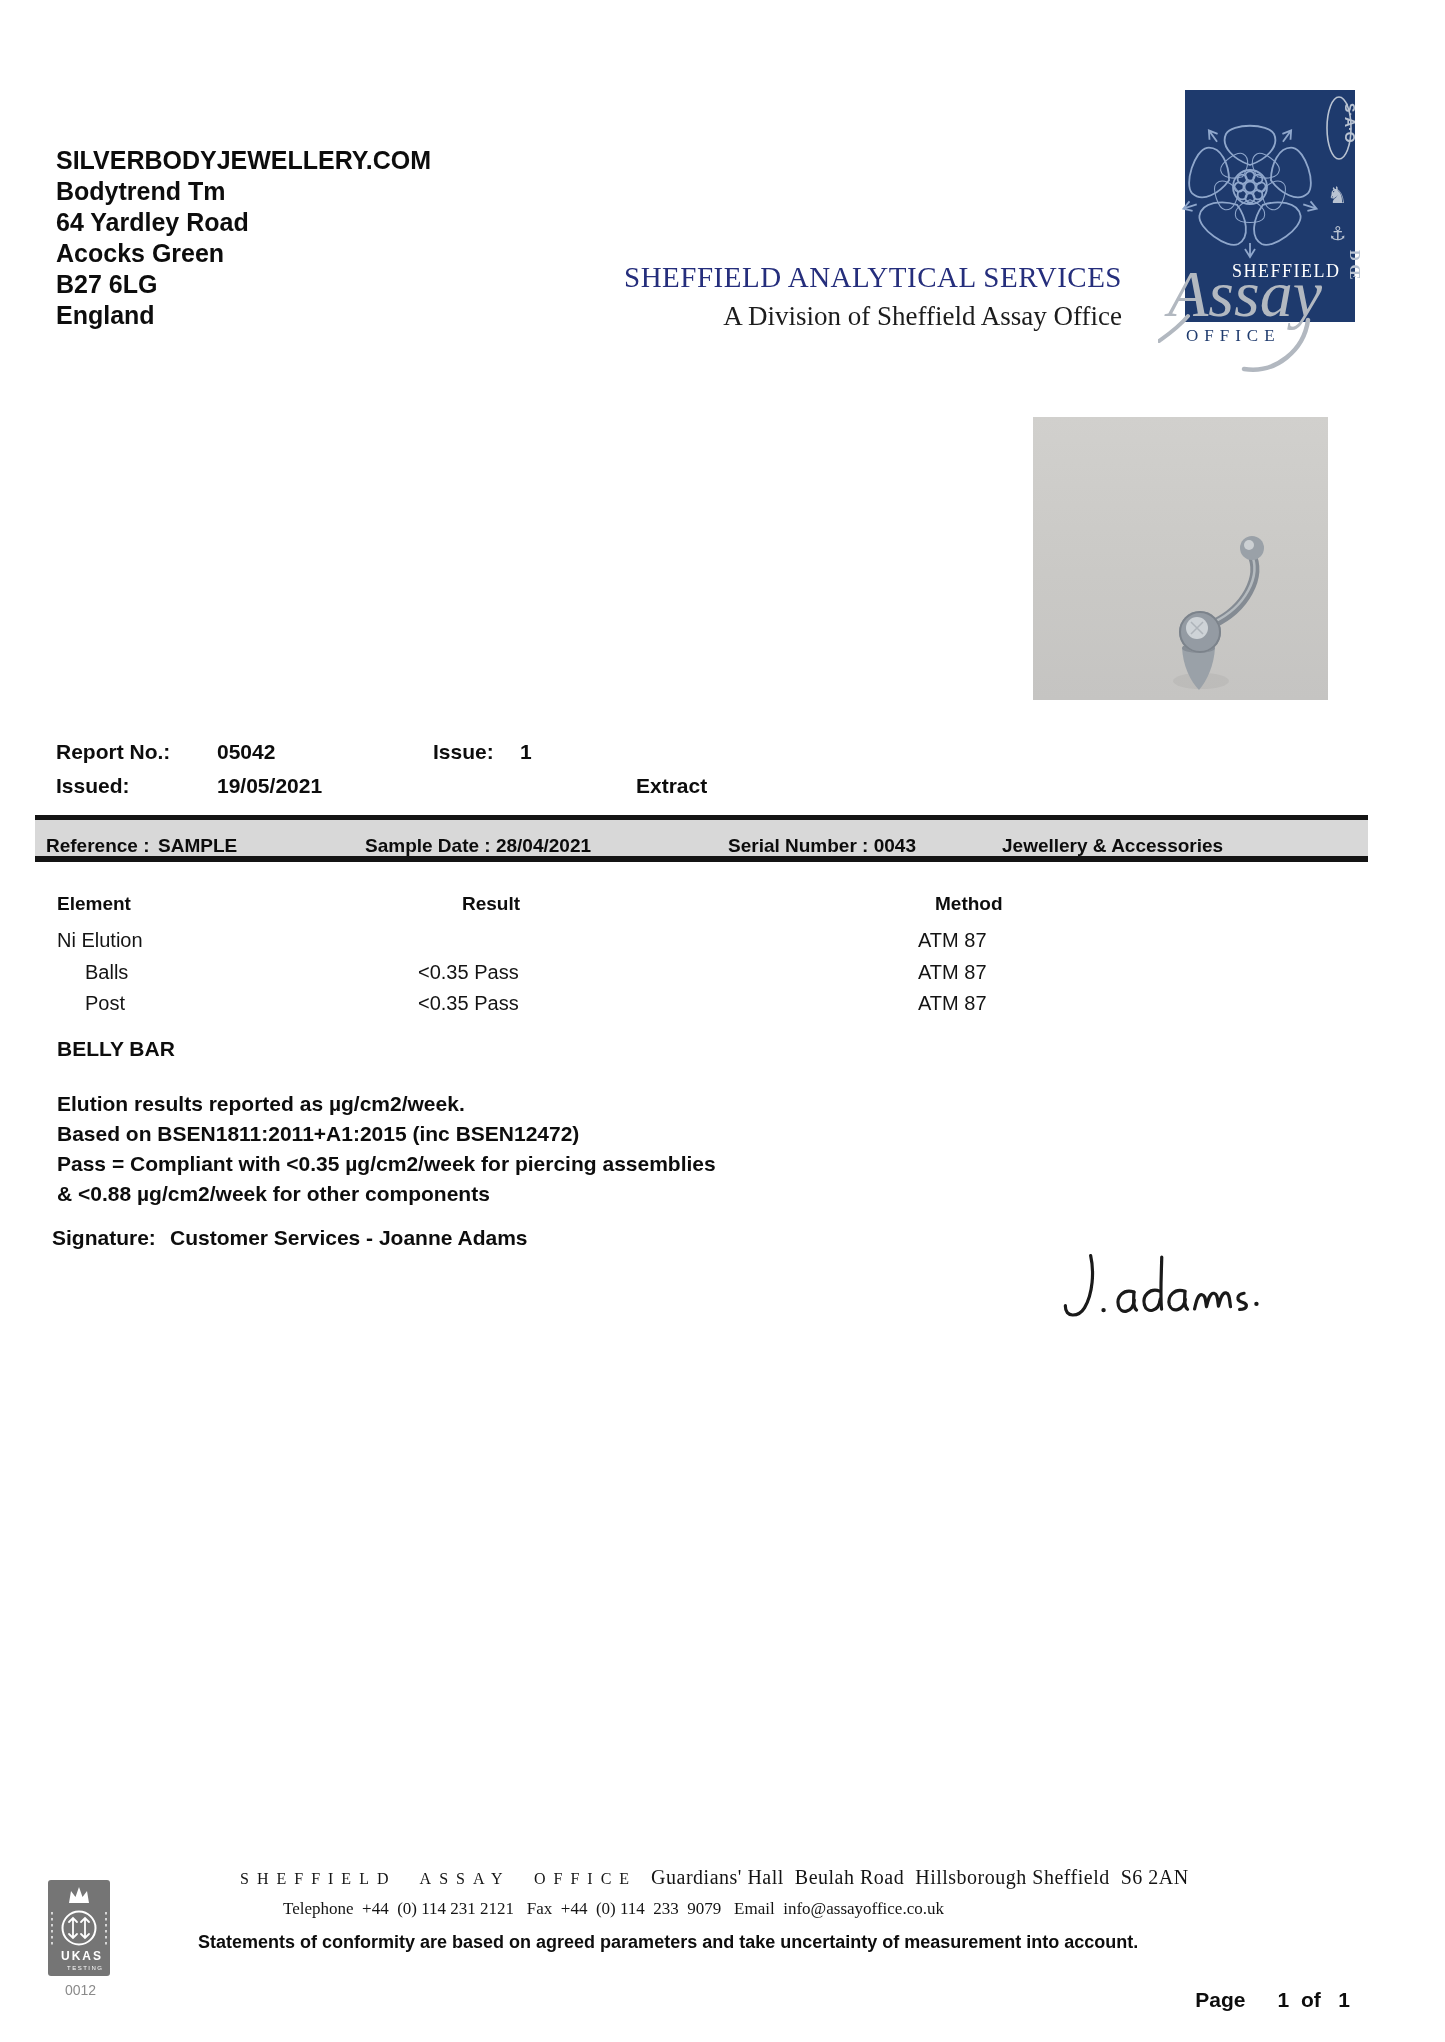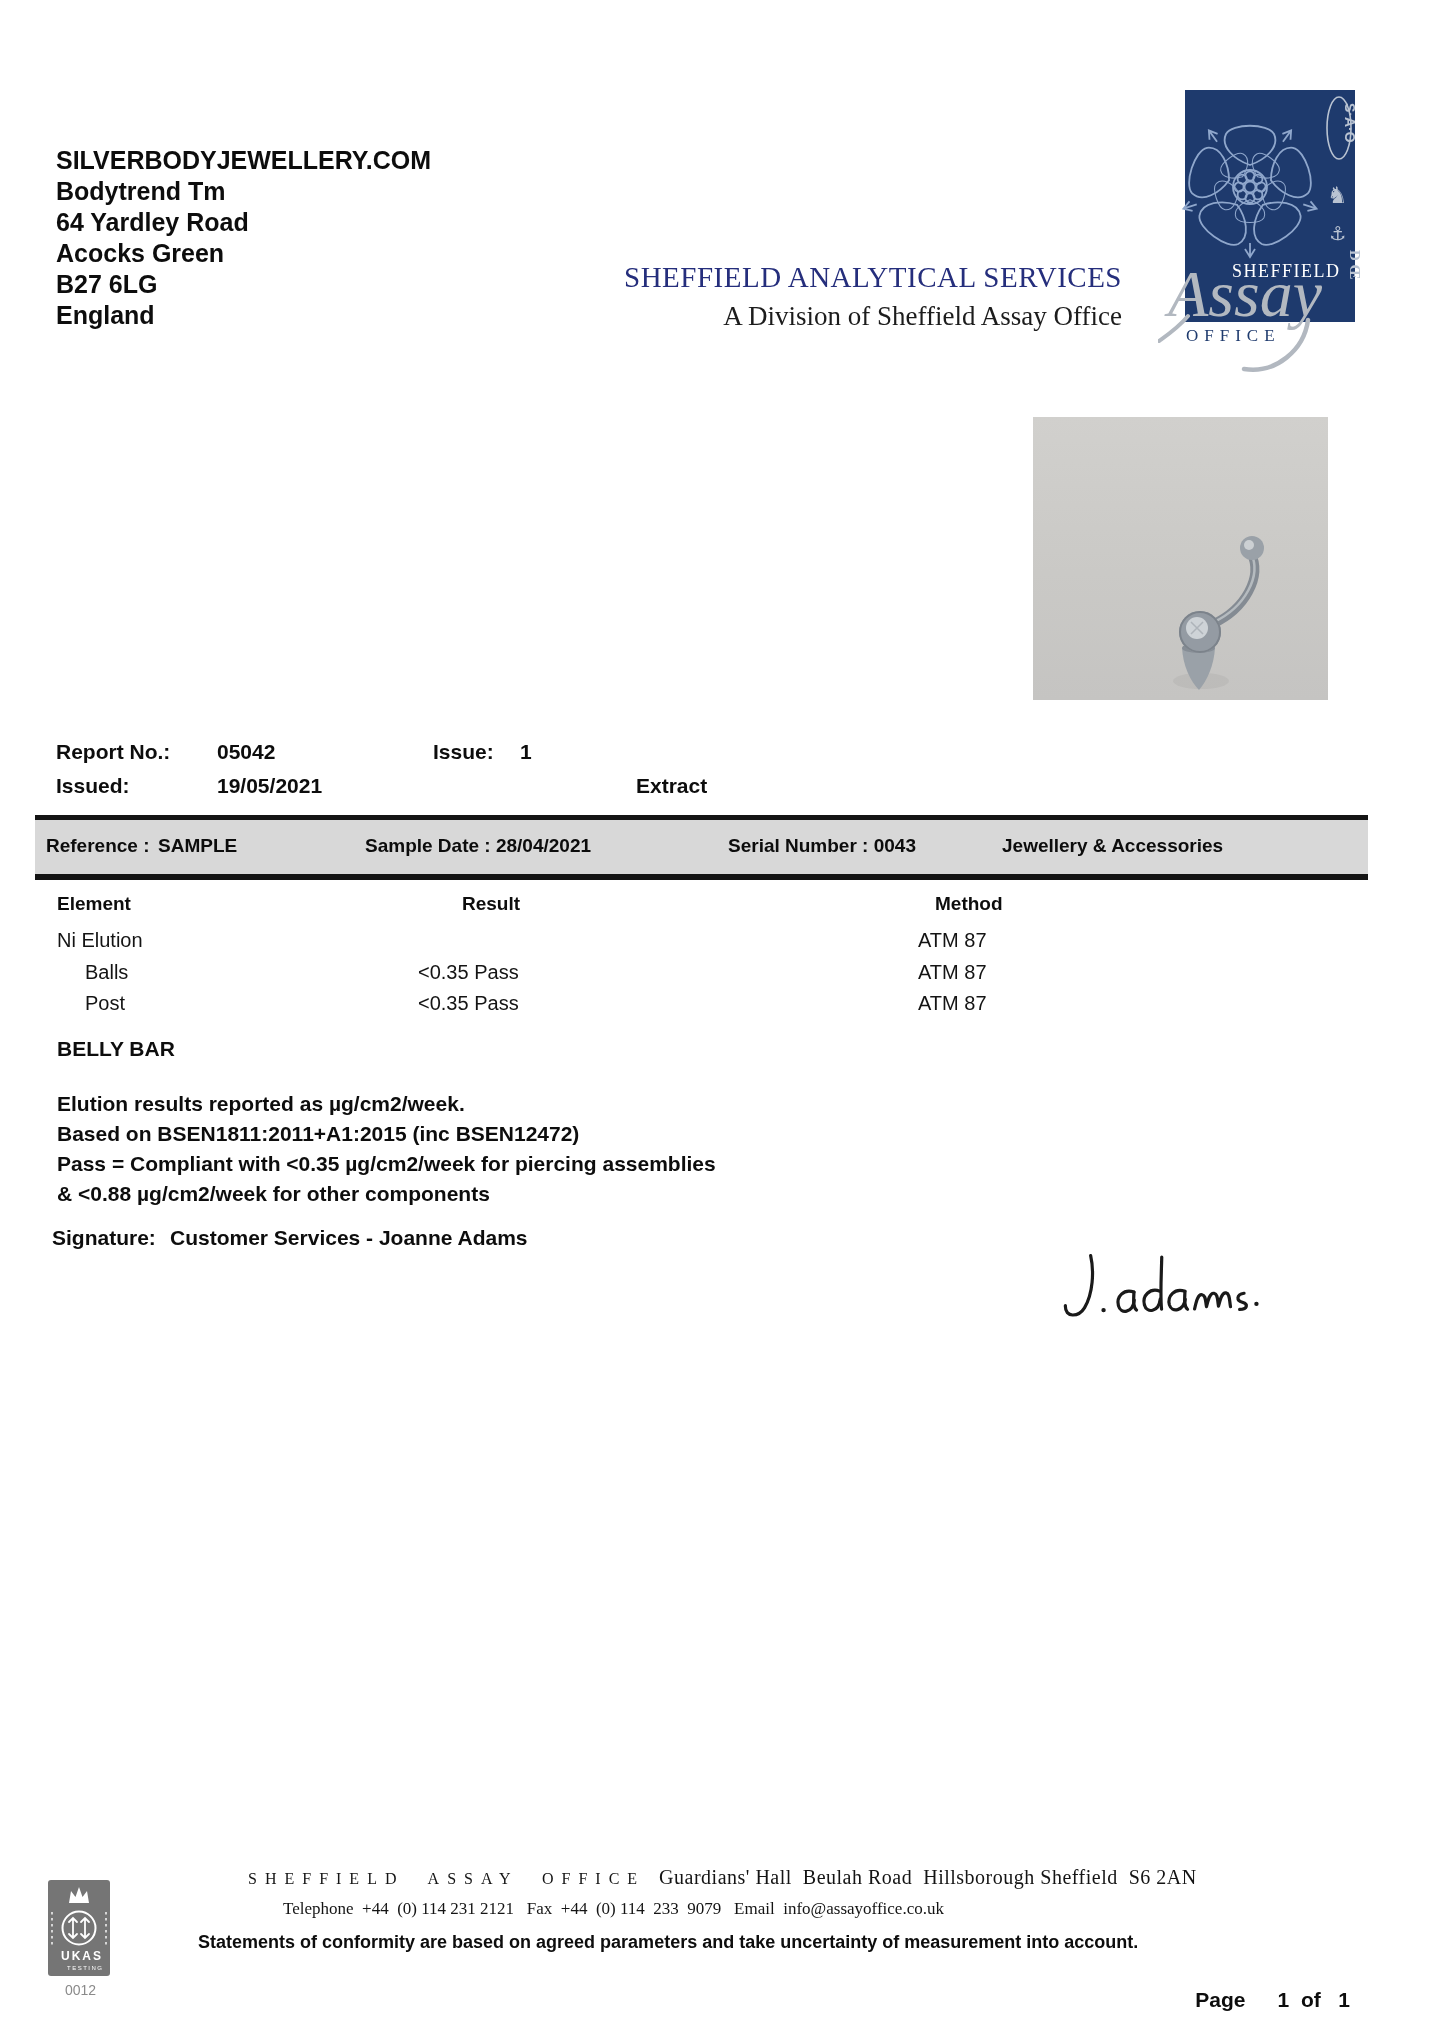--- a/index.html
+++ b/index.html
@@ -17,38 +17,38 @@
   .sub-title  { font-family:"Liberation Serif", serif; font-size:27px; color:#1c1c1c; margin-top:7px; white-space:pre; }
 
   
   .photo { left:1033px; top:417px; width:295px; height:283px;
            background:linear-gradient(180deg,#d1d0cd 0%,#cac9c6 55%,#c5c4c2 100%); }
 
   
   .rinfo { font-weight:bold; font-size:21px; color:#0d0d0d; white-space:pre; }
 
   
-  .refbar { left:35px; top:815px; width:1333px; height:65px; background:#d8d8d8;
+  .refbar { left:35px; top:815px; width:1333px; height:47px; background:#d8d8d8;
             border-top:5px solid #141414; border-bottom:6px solid #141414; }
   .refbar span { position:absolute; top:15px; font-weight:bold; font-size:19px; color:#0c0c0c; white-space:pre; }
 
   
   .th { font-weight:bold; font-size:19px; color:#0d0d0d; }
   .td { font-size:20px; color:#141414; }
   .item-name { font-weight:bold; font-size:21px; color:#0d0d0d; }
 
   
   .notes { left:57px; top:1089px; font-weight:bold; font-size:21px; line-height:30px; color:#0d0d0d; }
   .sig-label, .sig-name { font-weight:bold; font-size:21px; color:#0d0d0d; }
 
   
   .f-serif { font-family:"Liberation Serif", serif; color:#141414; white-space:pre; }
   .office-name { font-size:16px; letter-spacing:8px; }
   .office-addr { font-size:20px; margin-left:14px; letter-spacing:0.5px; }
-  .f-line1 { left:248px; top:1866px; display:flex; align-items:baseline; }
+  .f-line1 { left:240px; top:1866px; display:flex; align-items:baseline; }
   .f-line2 { left:283px; top:1899px; font-size:17px; }
   .conformity { left:198px; top:1932px; font-weight:bold; font-size:18px; color:#0d0d0d; }
   .pageno { left:1172px; top:1964px; font-weight:bold; font-size:21px; color:#0d0d0d; white-space:pre; }
   .pageno .pv { margin-left:32px; }
 </style>
 </head>
 <body>
 
 <div class="page">
 

